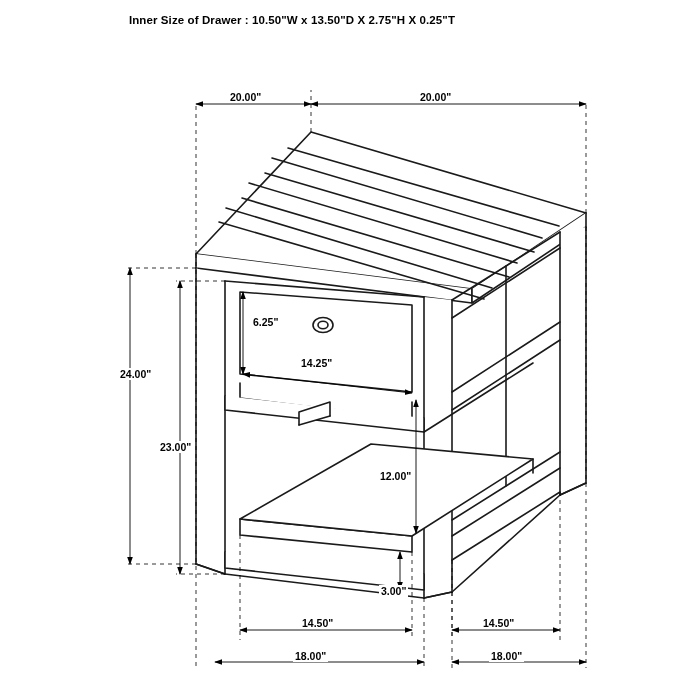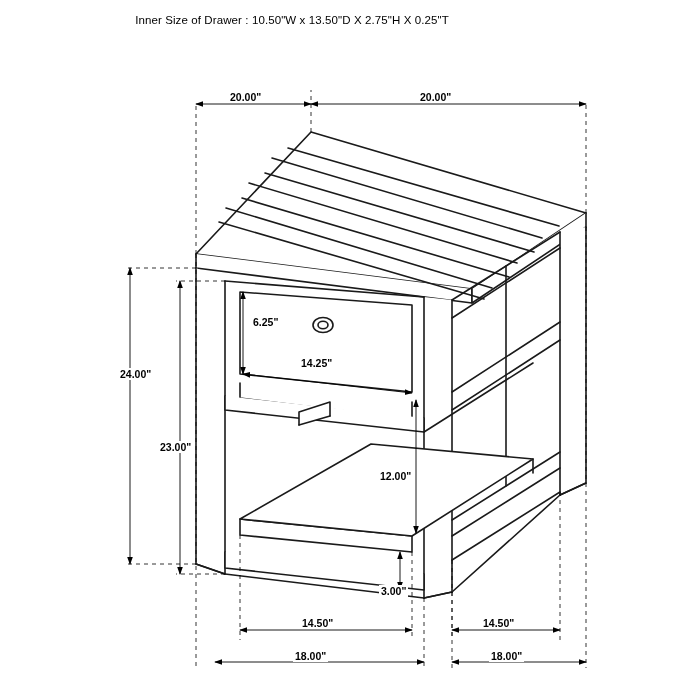--- a/index.html
+++ b/index.html
@@ -20,21 +20,21 @@
     width: 700px;
     height: 700px;
   }
   .title {
     position: absolute;
     top: 14px;
     left: 0;
     width: 584px;
     text-align: center;
     font-size: 11.5px;
-    font-weight: normal;
+    font-weight: bold;
     letter-spacing: 0.1px;
   }
   svg.drawing {
     position: absolute;
     top: 0;
     left: 0;
   }
   .dimlabel {
     position: absolute;
     font-size: 10.5px;

